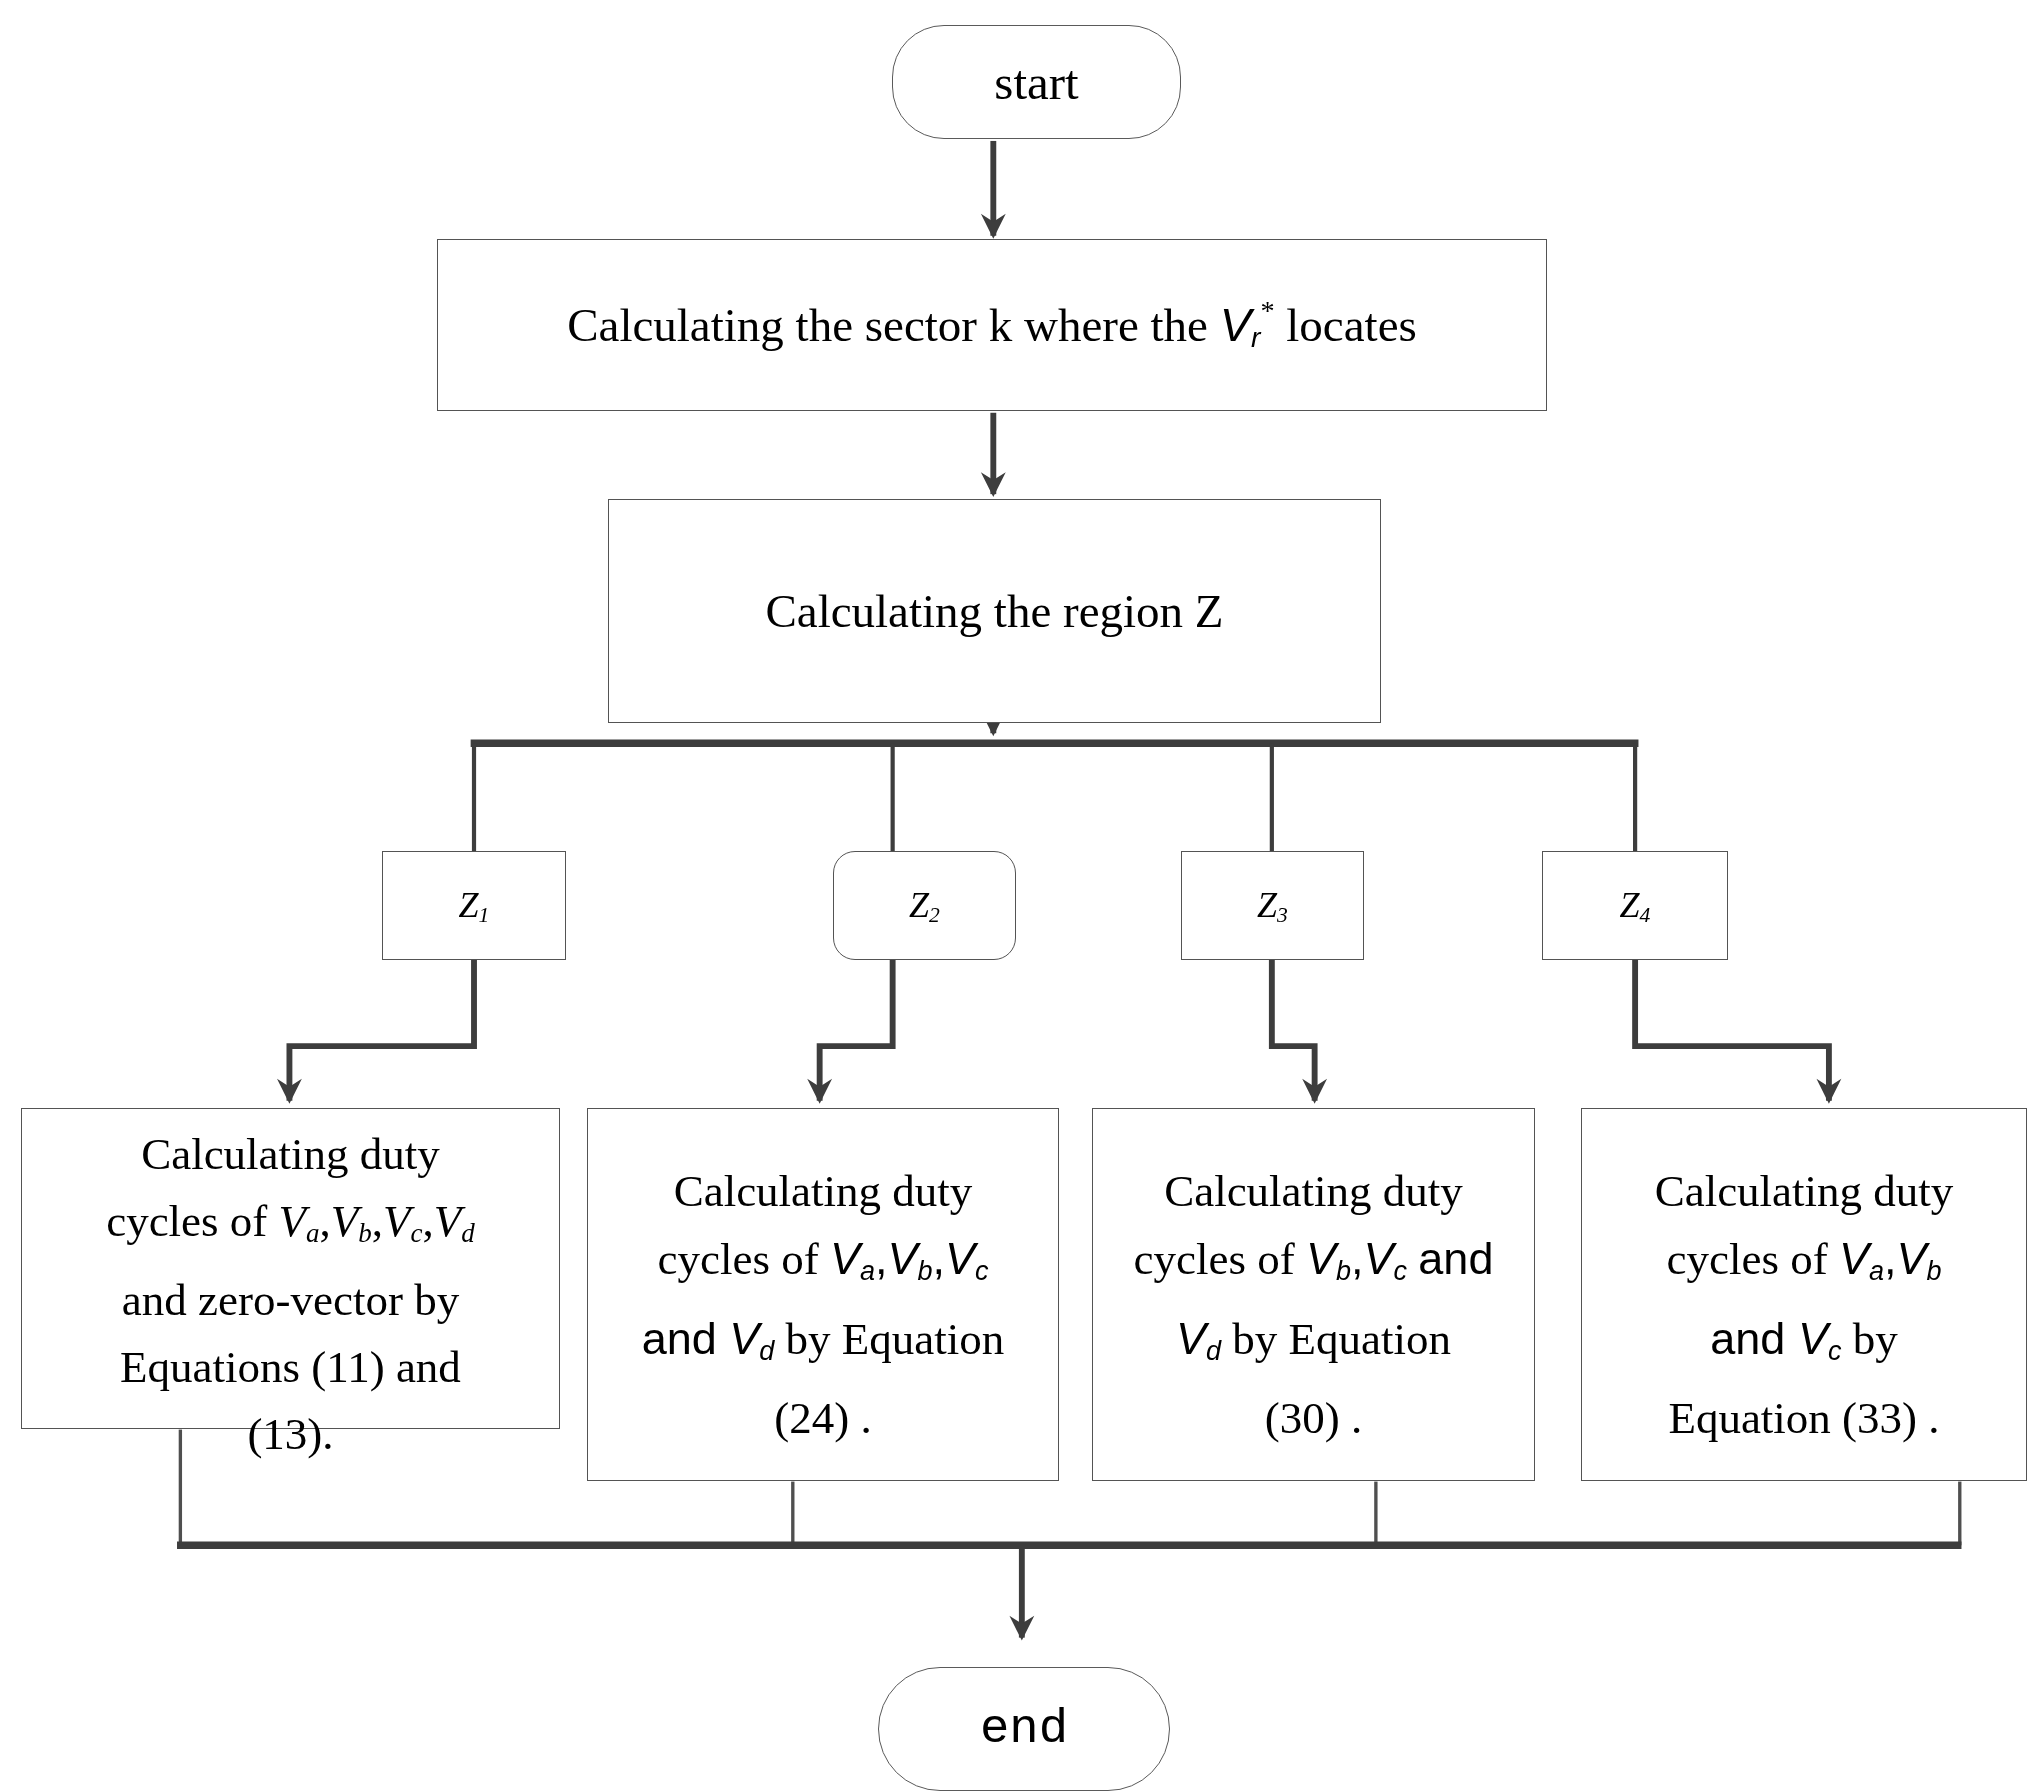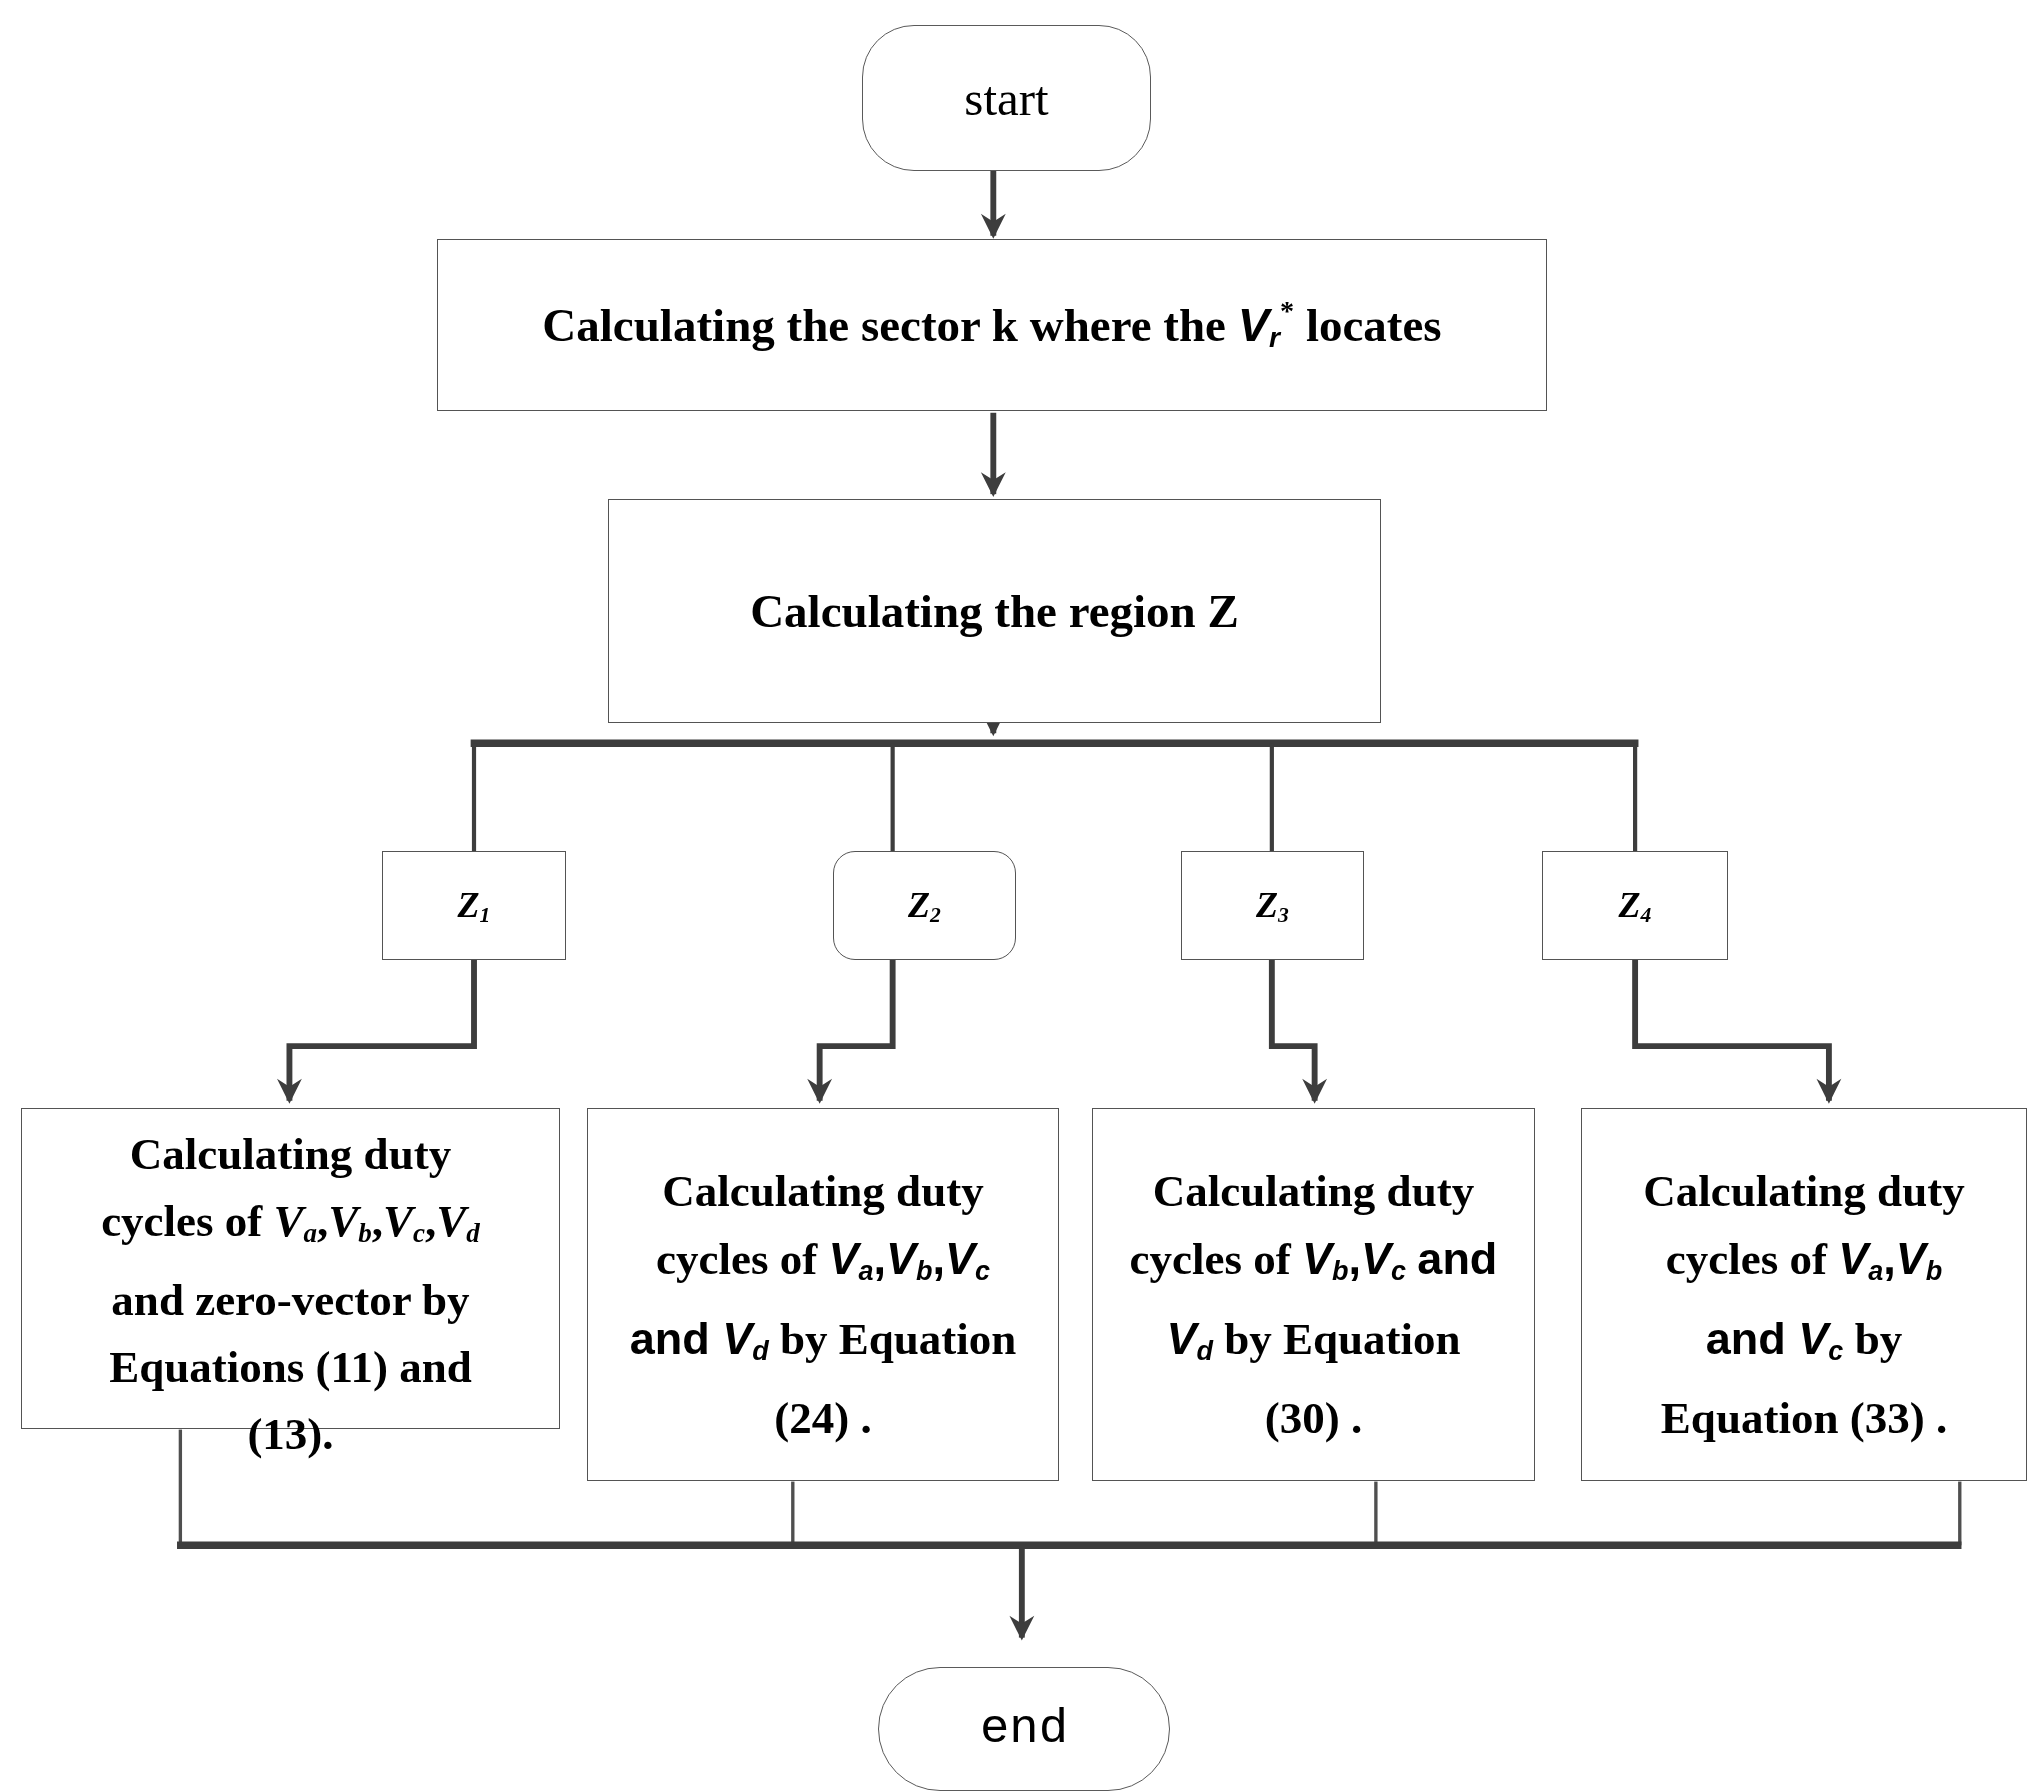--- a/index.html
+++ b/index.html
@@ -1,20 +1,20 @@
 <!DOCTYPE html>
 <html style="font-size:13.4px"><head>
 <meta charset="utf-8">
 <style>
   html,body{margin:0;padding:0;background:#ffffff;}
   #stage{position:relative;width:2042px;height:1792px;background:#ffffff;overflow:hidden;
          font-family:"Liberation Serif",serif;color:#000;}
   #wires{position:absolute;left:0;top:0;width:2042px;height:1792px;}
   .node{position:absolute;box-sizing:border-box;background:#ffffff;}
-  .rect{border:1.7px solid #545454;font-weight:bold;}
+  .rect{border:1.7px solid #545454;}
   .oval{border:1.7px solid #5a5a5a;display:flex;align-items:center;justify-content:center;
         font-size:49px;}
   .proc{display:flex;align-items:center;justify-content:center;font-size:47px;text-align:center;}
   .zbox{display:flex;align-items:center;justify-content:center;font-size:36px;}
   .duty{font-size:45px;line-height:67px;text-align:center;}
   .seg-r{}
   .seg-a{font-family:"Liberation Sans",sans-serif;}
   .seg-i{font-family:"Liberation Sans",sans-serif;font-style:italic;}
   .seg-is{font-family:"Liberation Sans",sans-serif;font-style:italic;font-size:0.6em;vertical-align:-0.22em;}
   .seg-ri{font-family:"Liberation Serif",serif;font-style:italic;}
@@ -52,21 +52,21 @@
     <path d="M215,1704 L215,1842" stroke="#4f4f4f" stroke-width="4" fill="none"></path>
     <path d="M945,1766 L945,1842" stroke="#4f4f4f" stroke-width="4" fill="none"></path>
     <path d="M1640,1766 L1640,1842" stroke="#4f4f4f" stroke-width="4" fill="none"></path>
     <path d="M2336,1766 L2336,1842" stroke="#4f4f4f" stroke-width="4" fill="none"></path>
 
     <path d="M211,1842 L2338,1842" stroke="#3d3d3d" stroke-width="9" fill="none"></path>
 
     <path d="M1218,1846 L1218,1952" stroke="#3d3d3d" stroke-width="7" fill="none" marker-end="url(#ah)"></path>
   </svg>
 
-  <div class="node oval" style="left:862px;top:25px;width:289px;height:146px;border-radius:52px;">
+  <div class="node oval" style="left:892px;top:25px;width:289px;height:114px;border-radius:52px;">
     <span>start</span>
   </div>
 
   <div class="node rect proc" style="left:437px;top:239px;width:1110px;height:172px;">
     <span><span class="seg-r">Calculating the sector k where the </span><span class="seg-i">V</span><span class="seg-is">r</span><span class="seg-sup">*</span><span class="seg-r"> locates</span></span>
   </div>
 
   <div class="node rect proc" style="left:608px;top:499px;width:773px;height:224px;">
     <span><span class="seg-r">Calculating the region Z</span></span>
   </div>

